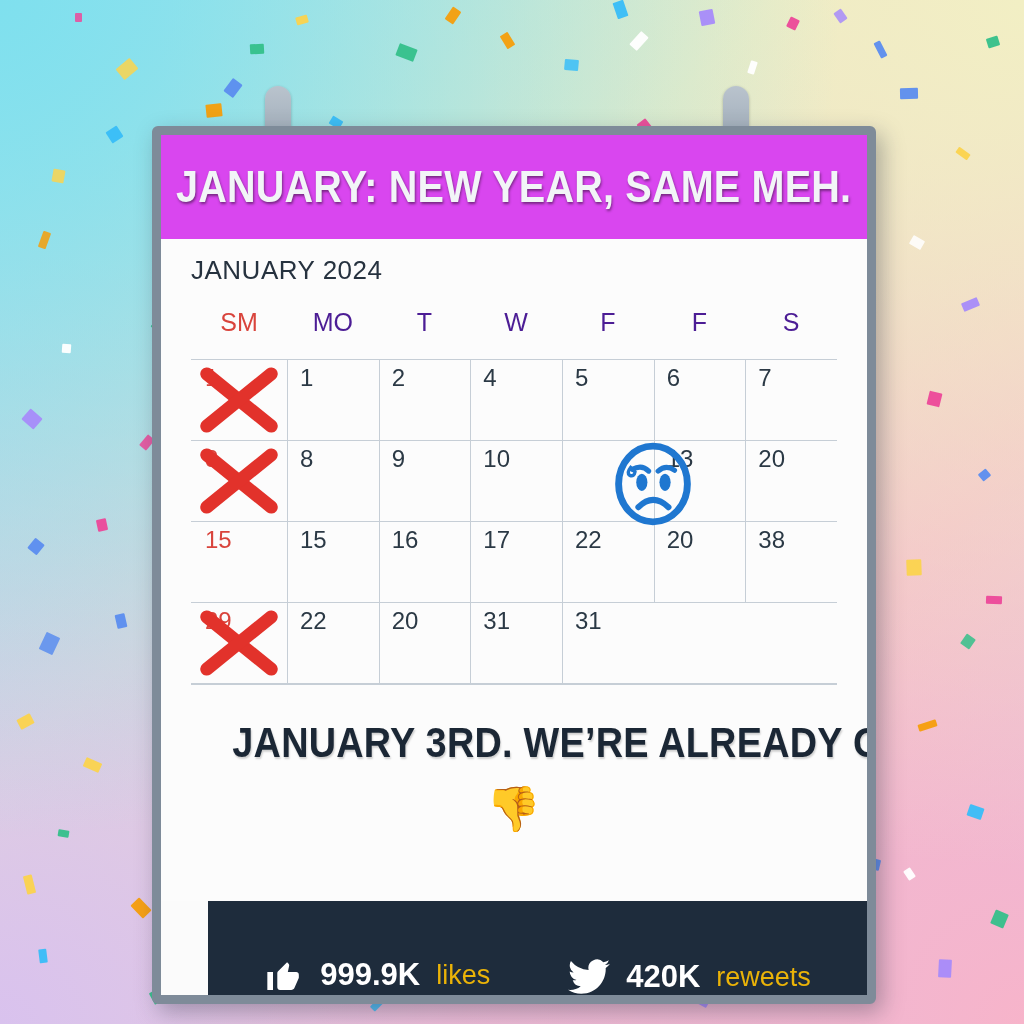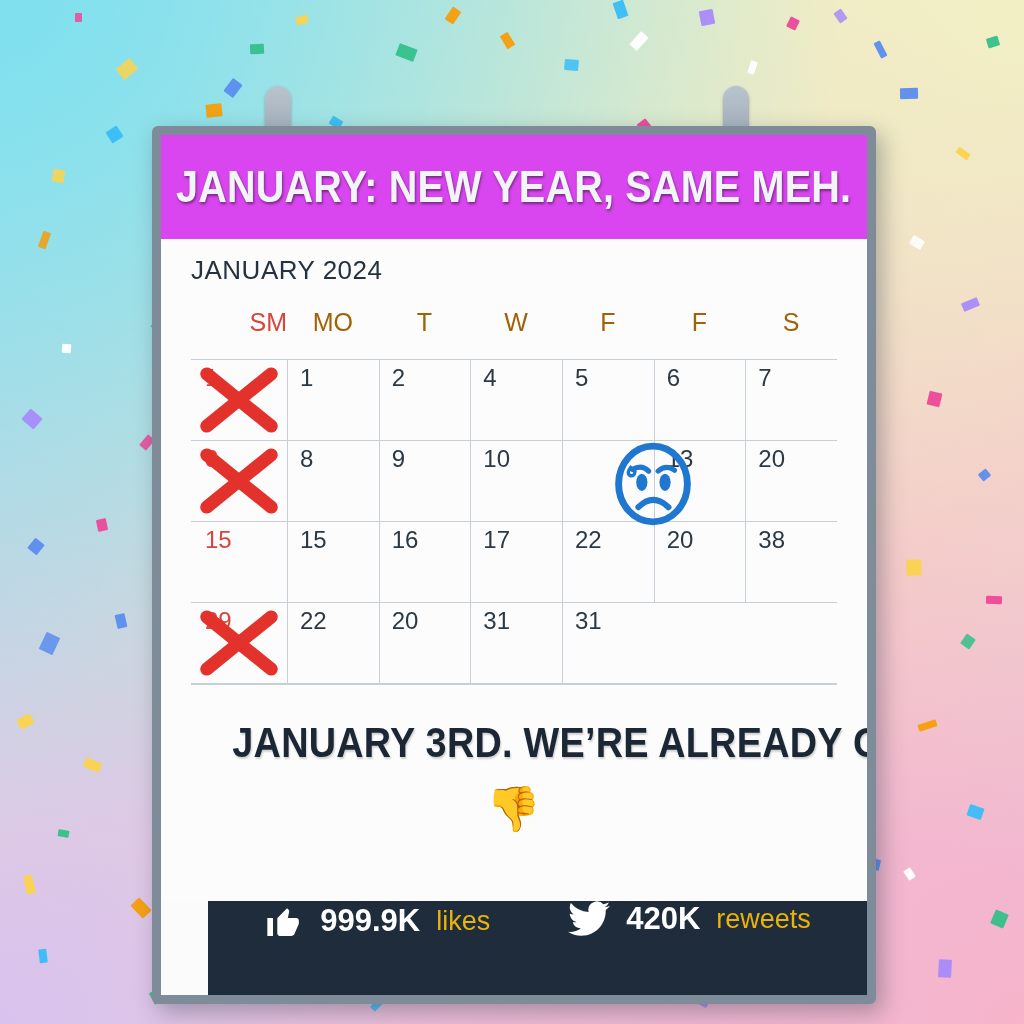--- a/index.html
+++ b/index.html
@@ -89,24 +89,24 @@
   }
 
   
   #dow-row {
     display:grid;
     grid-template-columns:96px repeat(6, 1fr);
     margin-bottom:22px;
   }
   .dow {
     font-size:25px;
-    color:#a16207;
+    color:#4c1d95;
     text-align:center;
   }
-  .dow.sun { color:#d9443c;text-align:right; }
+  .dow.sun { color:#d9443c; }
 
   
   #grid {
     position:relative;
     border-top:1px solid #c6ced6;
     border-bottom:1px solid #c6ced6;
   }
   .week {
     display:grid;
     grid-template-columns:96px repeat(6, 1fr);
@@ -176,21 +176,21 @@
     font-size:44px;
     line-height:1;
   }
 
   
   #footer {
     flex:0 0 auto;
     height:94px;
     background:#1e2c3c;
     display:flex;
-    align-items:flex-start;
+    align-items:flex-end;
     justify-content:center;
     gap:78px;
     margin-left:47px;
   }
   .stat { display:flex; align-items:center; gap:16px; }
   .stat .glyph { display:flex; align-items:center; }
   .stat .num {
     color:#ffffff; font-weight:bold; font-size:31px;
   }
   .stat .word {

